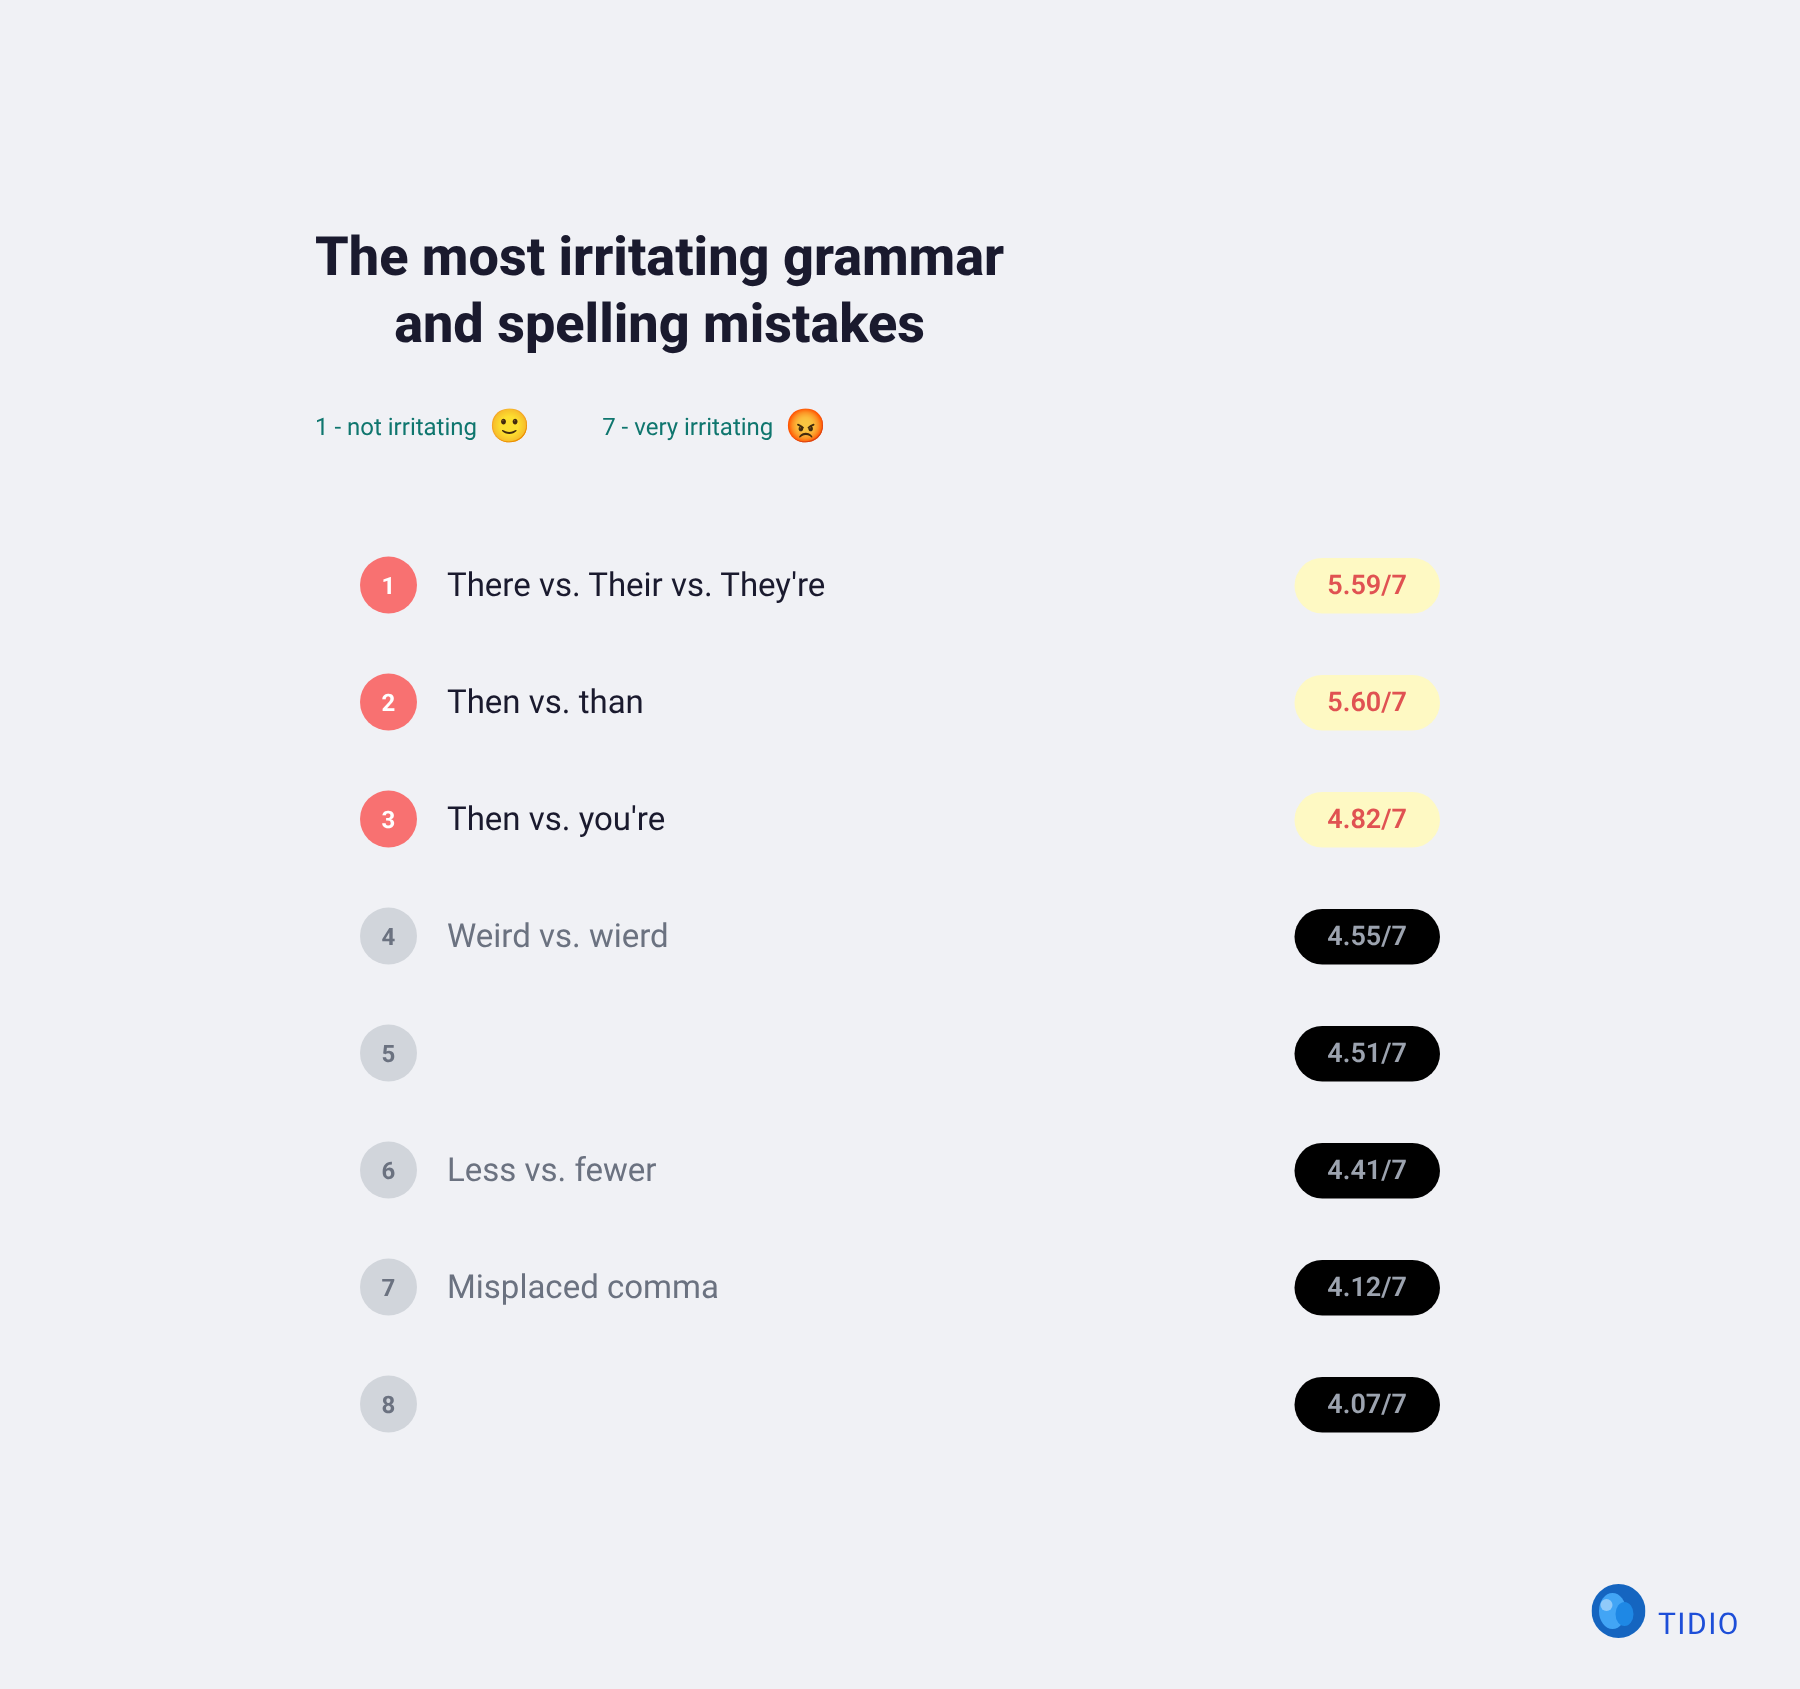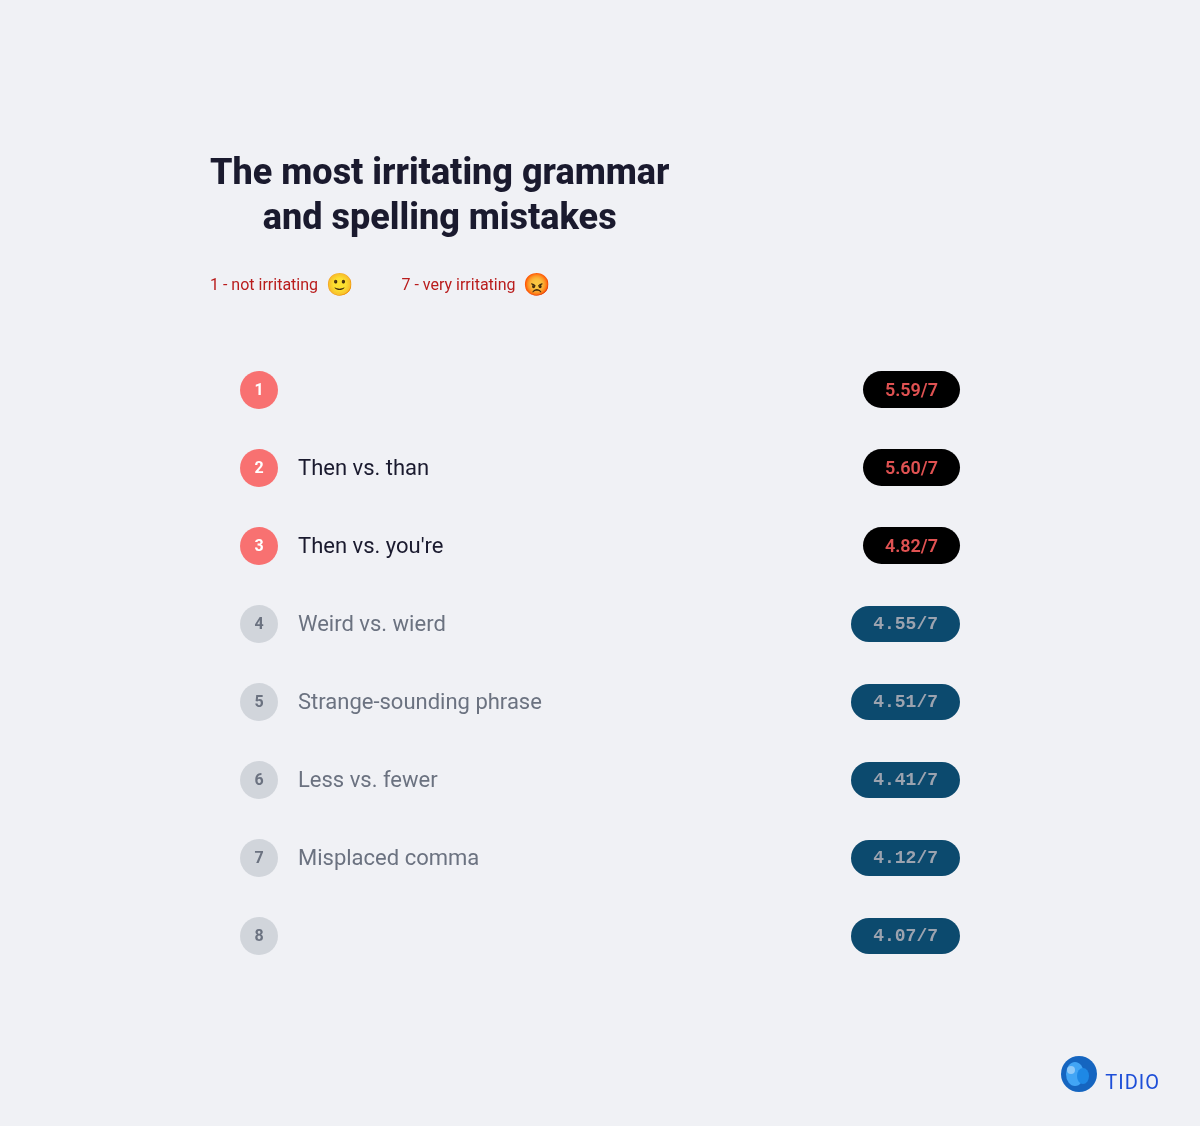--- a/index.html
+++ b/index.html
@@ -31,21 +31,21 @@
       text-align: center;
       line-height: 1.25;
       margin-bottom: 32px;
     }
 
     .legend {
       display: flex;
       align-items: center;
       gap: 48px;
       margin-bottom: 56px;
-      color: #b91c1c;
+      color: #0f766e;
       font-size: 16px;
     }
 
     .legend-item {
       display: flex;
       align-items: center;
       gap: 8px;
     }
 
     .legend-emoji {
@@ -107,28 +107,27 @@
     }
 
     .score-badge {
       padding: 8px 22px;
       border-radius: 999px;
       font-size: 18px;
       font-weight: 600;
     }
 
     .score-badge.red {
+      background-color: #fef9c3;
+      color: #e05252;
+    }
+
+    .score-badge.gray {
       background-color: #000000;
-      color: #e05252;
-    }
-
-    .score-badge.gray {
-      background-color: #0c4a6e;
       color: #9ca3af;
-      font-family: Liberation Mono, monospace;
     }
 
     .tidio-logo {
       position: absolute;
       bottom: 32px;
       right: 40px;
       display: flex;
       align-items: center;
       gap: 8px;
     }
@@ -160,20 +159,21 @@
     <div class="legend-item">
       <span>7 -  very irritating</span>
       <span class="legend-emoji">😡</span>
     </div>
   </div>
 
   <div class="list" id="list-container">
   <div class="list-item">
       <div class="item-left">
         <div class="rank-badge red">1</div>
+        <span class="item-name ">There vs. Their vs. They're</span>
       </div>
       <span class="score-badge red">5.59/7</span>
     </div>
       <div class="list-item">
       <div class="item-left">
         <div class="rank-badge red">2</div>
         <span class="item-name ">Then vs. than</span>
       </div>
       <span class="score-badge red">5.60/7</span>
     </div>
@@ -187,21 +187,20 @@
       <div class="list-item">
       <div class="item-left">
         <div class="rank-badge gray">4</div>
         <span class="item-name muted">Weird vs. wierd</span>
       </div>
       <span class="score-badge gray">4.55/7</span>
     </div>
       <div class="list-item">
       <div class="item-left">
         <div class="rank-badge gray">5</div>
-        <span class="item-name muted">Strange-sounding phrase</span>
       </div>
       <span class="score-badge gray">4.51/7</span>
     </div>
       <div class="list-item">
       <div class="item-left">
         <div class="rank-badge gray">6</div>
         <span class="item-name muted">Less vs. fewer</span>
       </div>
       <span class="score-badge gray">4.41/7</span>
     </div>

